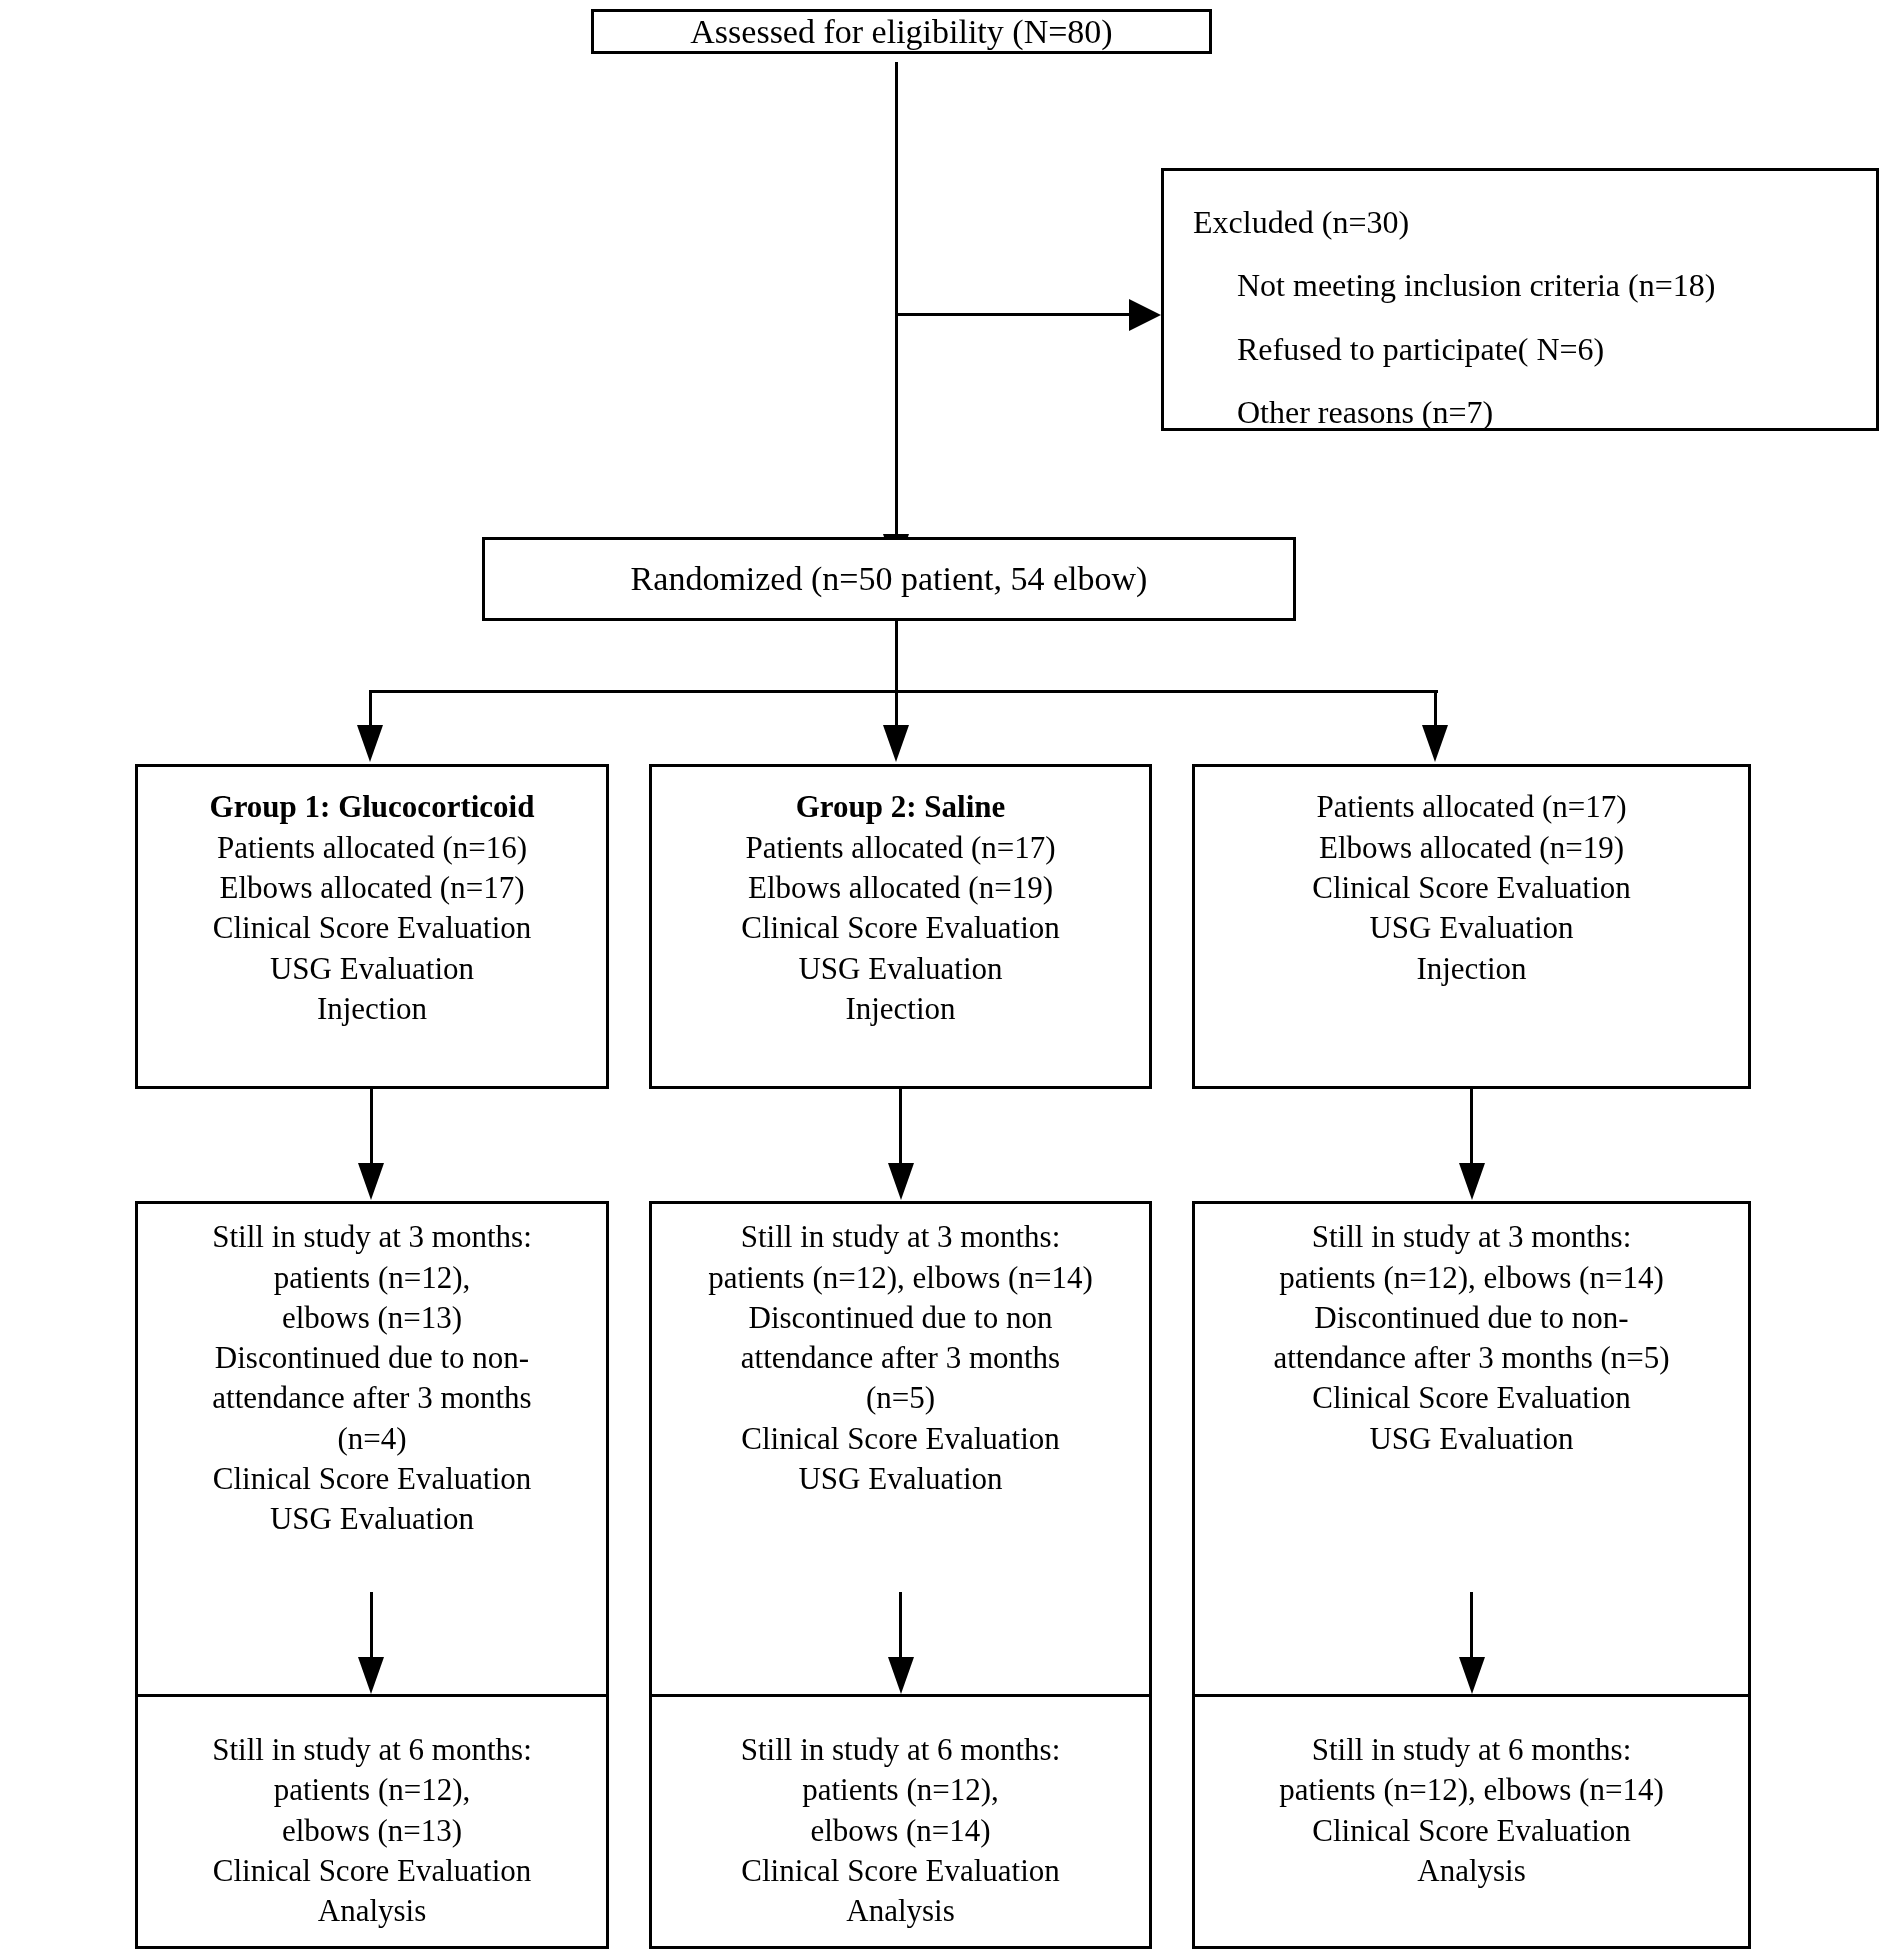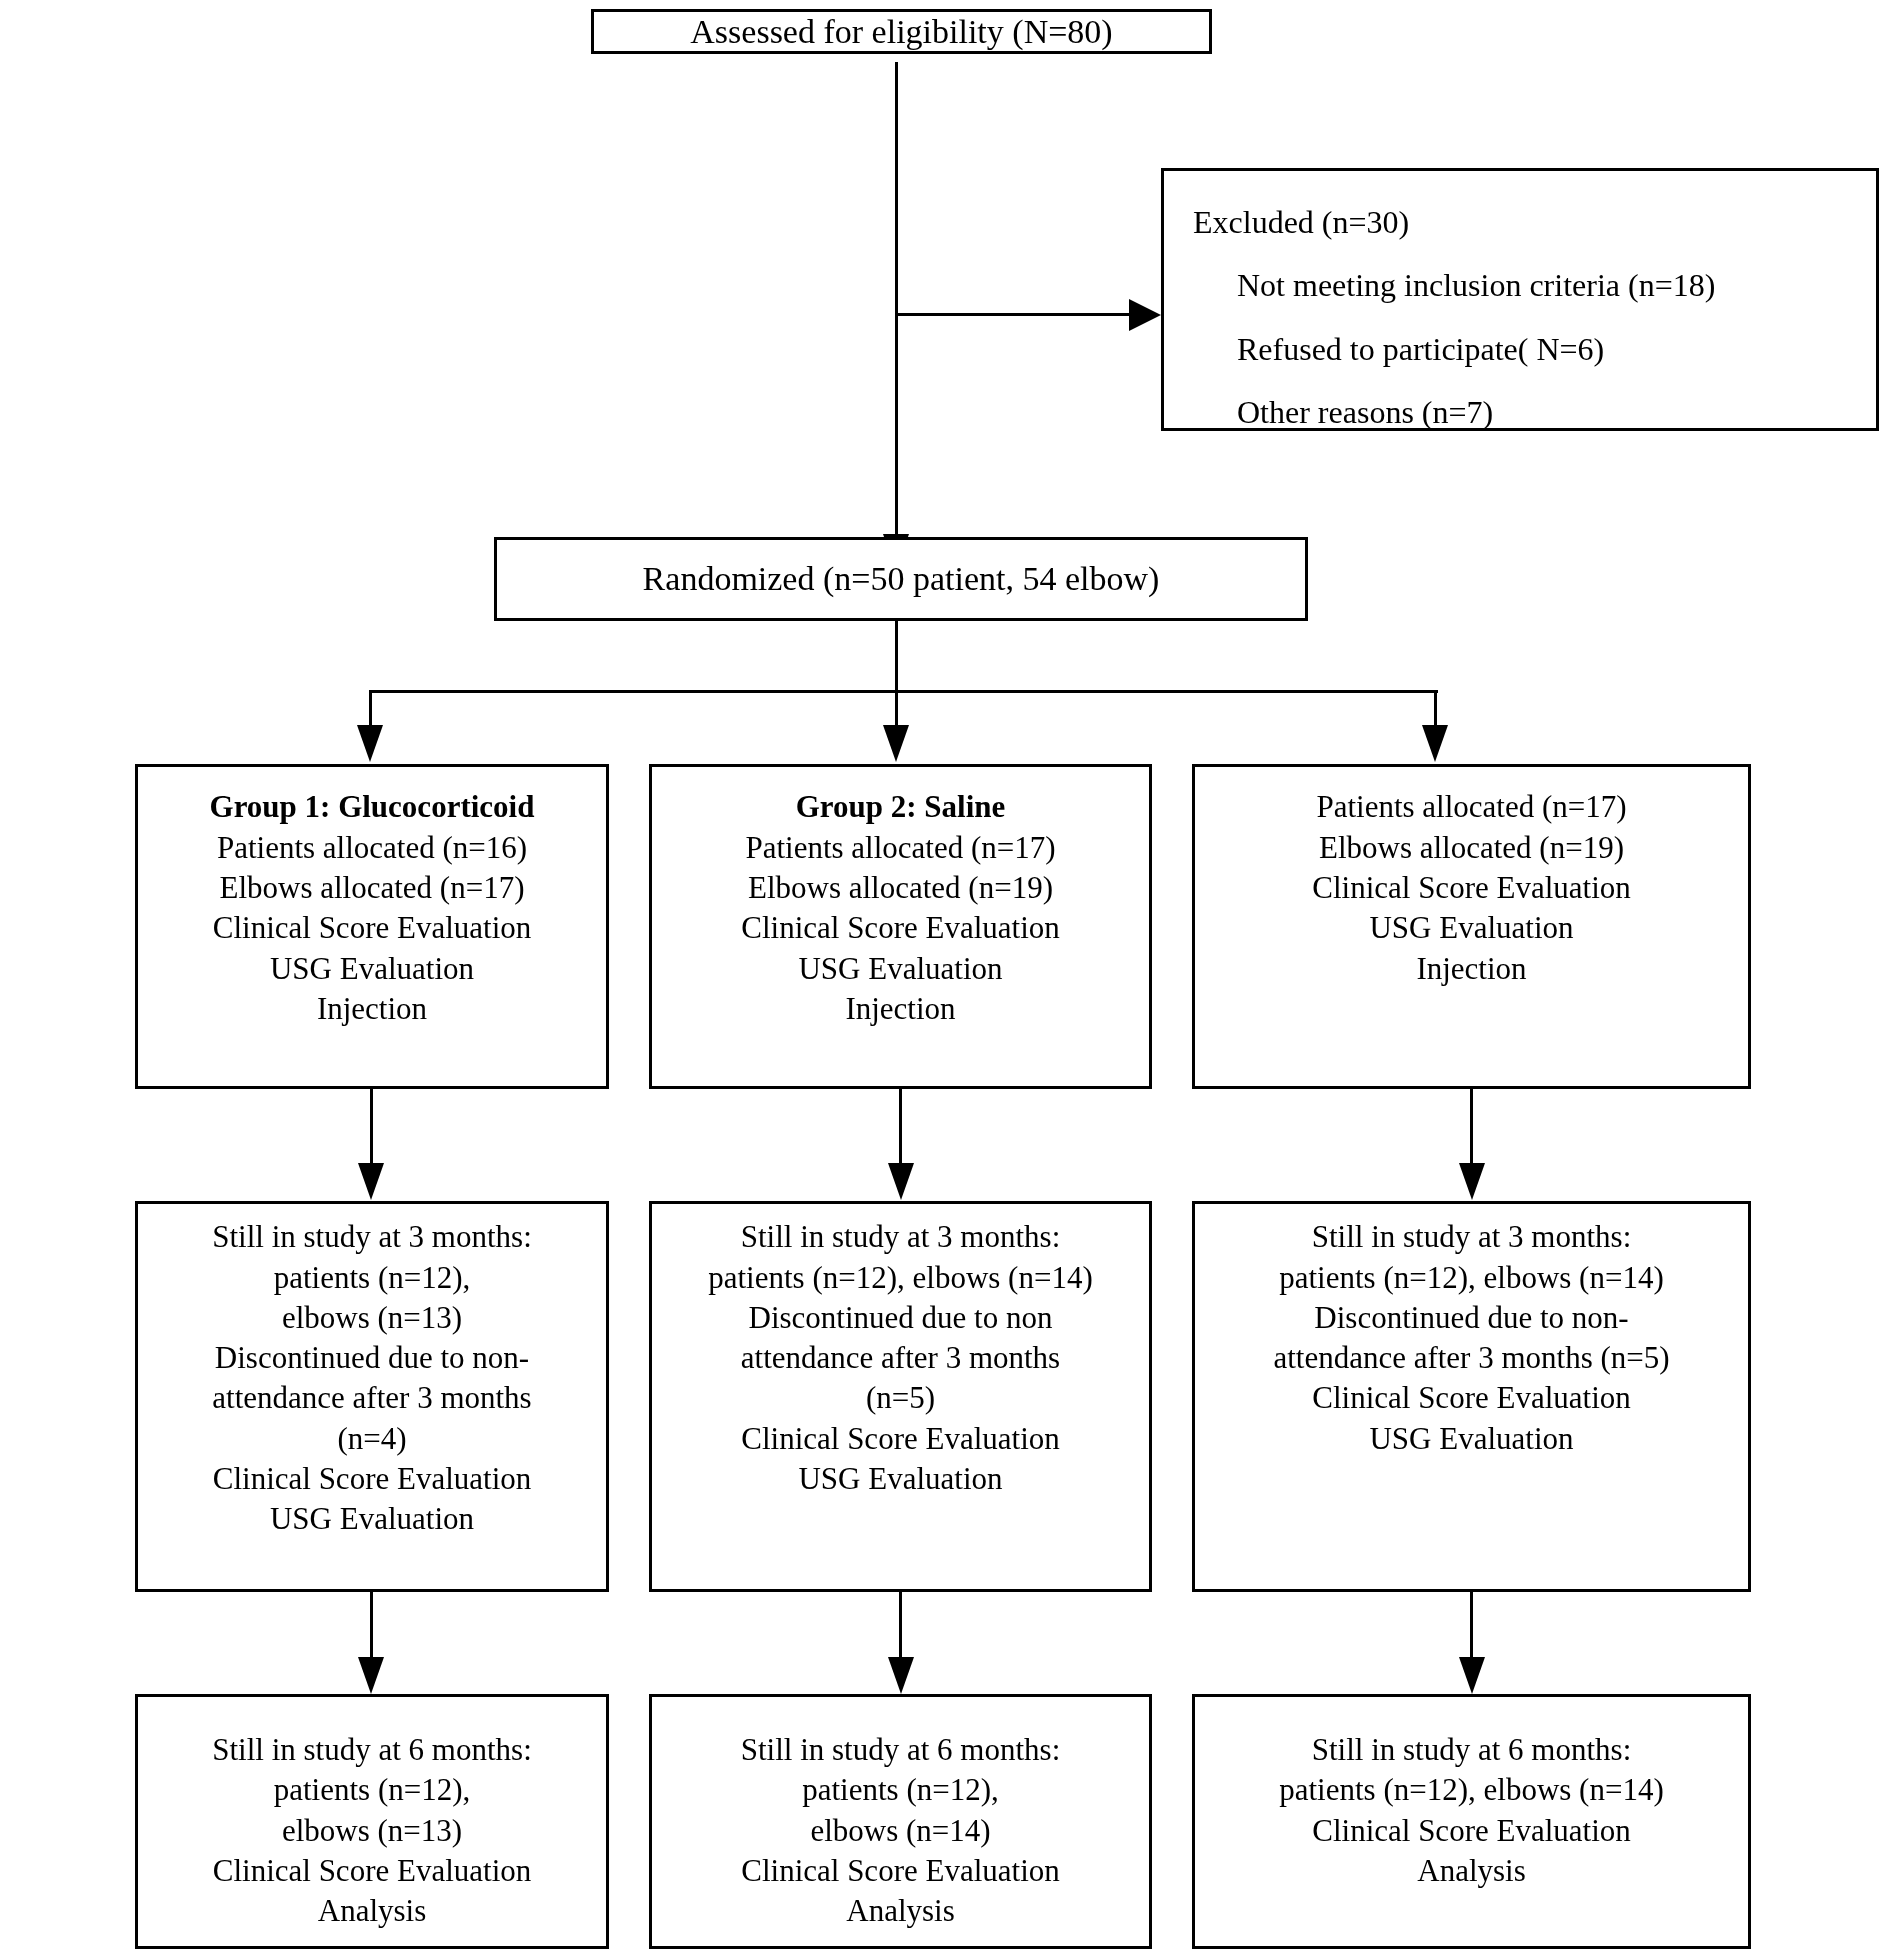--- a/index.html
+++ b/index.html
@@ -30,28 +30,28 @@
   .box .ln{display:block;white-space:nowrap;}
   .box.left-al{align-items:flex-start;text-align:left;gap:18px;}
 
   
   #box-eligibility{left:591px;top:9.2px;width:621px;height:45px;font-size:34px;}
   #box-excluded{left:1161px;top:168px;width:718px;height:263px;
                 justify-content:flex-start;padding:29px 0 0 29px;}
   #box-excluded .ln{font-size:32px;line-height:1.42;}
   #box-excluded .ln.indent{padding-left:44px;}
 
-  #box-randomized{left:494px;top:537px;width:814px;height:84px;font-size:34px;}
+  #box-randomized{left:482px;top:537px;width:814px;height:84px;font-size:34px;}
 
   .col1{left:135px;width:474px;}
   .col2{left:649px;width:503px;}
   .col3{left:1192px;width:559px;}
 
   .row-base{top:764px;height:325px;justify-content:flex-start;padding-top:20.4px;}
-  .row-3m{top:1201px;height:391px;justify-content:flex-start;padding-top:13.3px;}
+  .row-3m{top:1201px;height:496px;justify-content:flex-start;padding-top:13.3px;}
   .row-6m{top:1694px;height:255px;justify-content:flex-start;padding-top:33px;}
 
   .row-base .ln,.row-3m .ln,.row-6m .ln{font-size:31px;line-height:1.30;}
   .title-bold{font-weight:bold;}
 
   
   .vline{position:absolute;background:#000;width:3.1px;}
   .hline{position:absolute;background:#000;height:3.1px;}
   .arrow-down{
     position:absolute;width:0;height:0;

